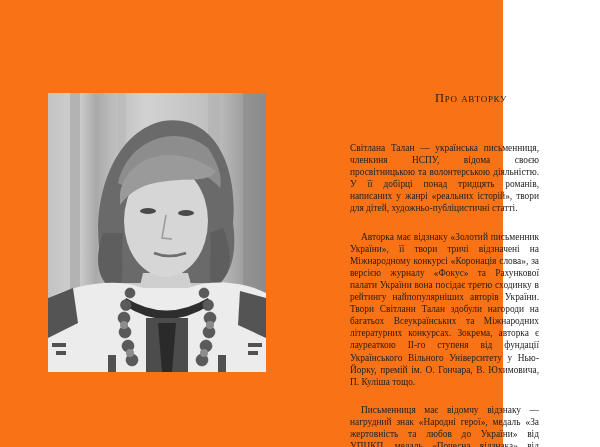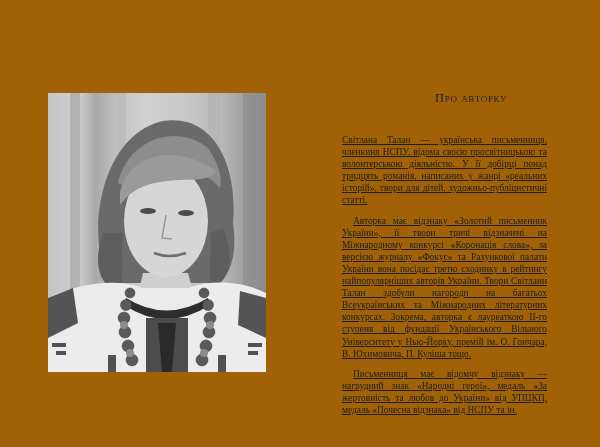--- a/index.html
+++ b/index.html
@@ -11,22 +11,22 @@
       width: 600px;
       height: 447px;
       position: relative;
       overflow: hidden;
       font-family: "Liberation Serif", "DejaVu Serif", serif;
       color: #1f1f1f;
     }
     .page {
       position: absolute;
       left: 0; top: 0;
-      width: 600px; height: 447px;
-      background: #a16207;
+      width: 503px; height: 447px;
+      background: #f97316;
     }
     .photo {
       position: absolute;
       left: 48px;
       top: 93px;
       width: 218px;
       height: 279px;
       overflow: hidden;
       background: linear-gradient(90deg, #c4c4c4 0%, #cfcfcf 14%, #a9a9a9 22%, #bdbdbd 30%, #d2d2d2 45%, #c8c8c8 62%, #bcbcbc 78%, #9f9f9f 90%, #8e8e8e 100%);
     }
@@ -51,23 +51,22 @@
       left: 334px;
       top: 126px;
       width: 221px;
       font-size: 9.4px;
       line-height: 12.1px;
       text-align: justify;
       hyphens: manual;
       color: #1e1e1e;
     }
     .body-text p {
-      margin: 8px;
+      margin: 16px;
       text-indent: 11px;
-      text-decoration: underline;
     }
     .body-text p.first {
       text-indent: 0;
     }
   </style>
 </head>
 <body>
 
 <div class="page">
 

